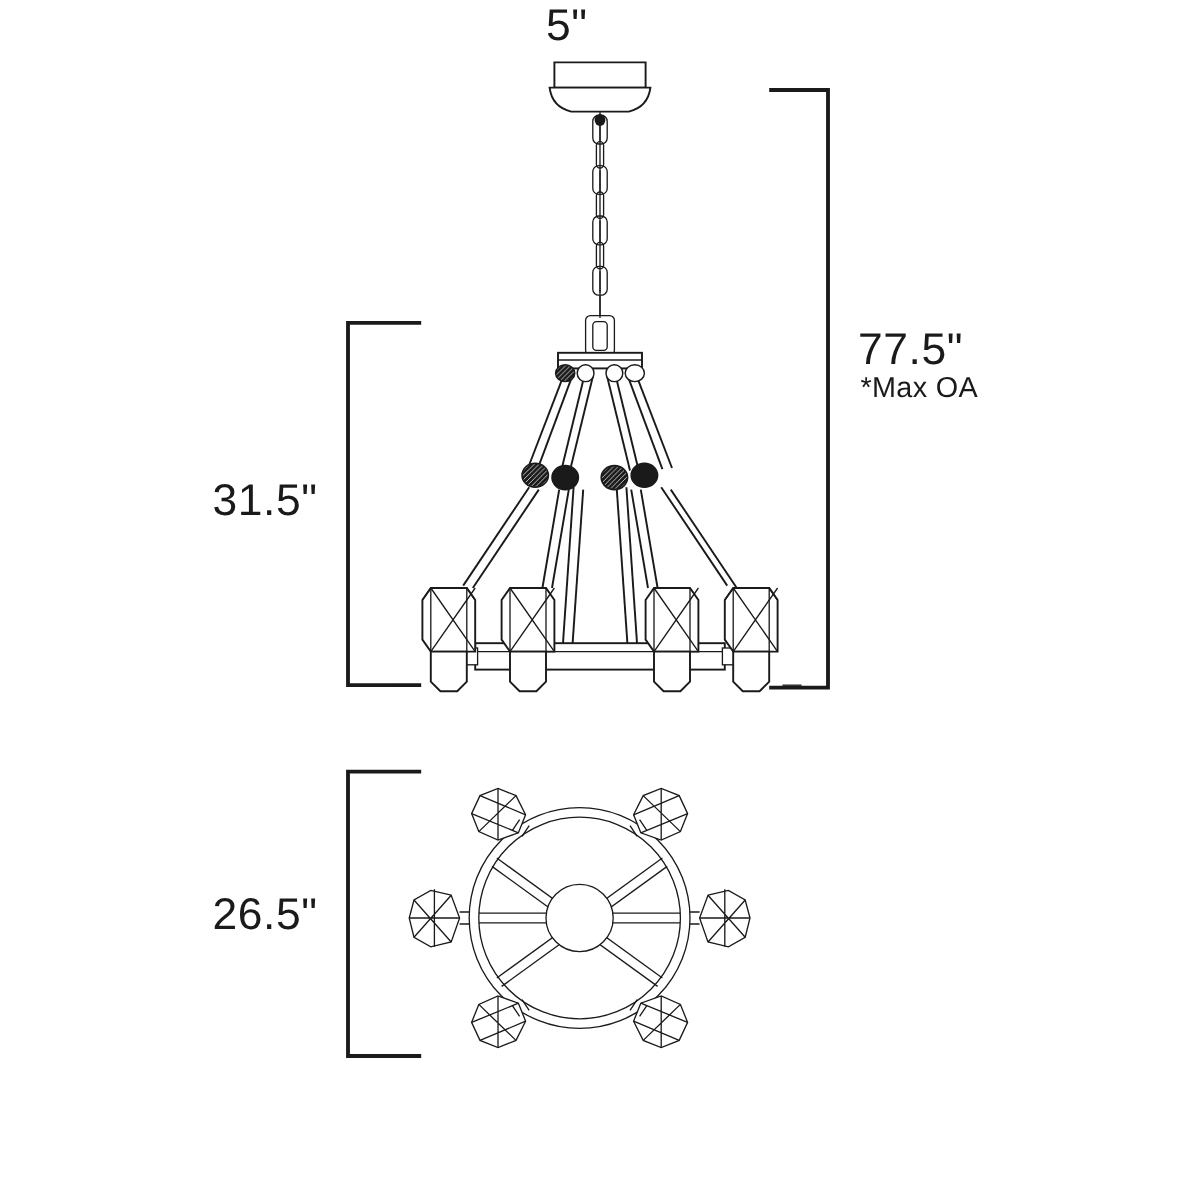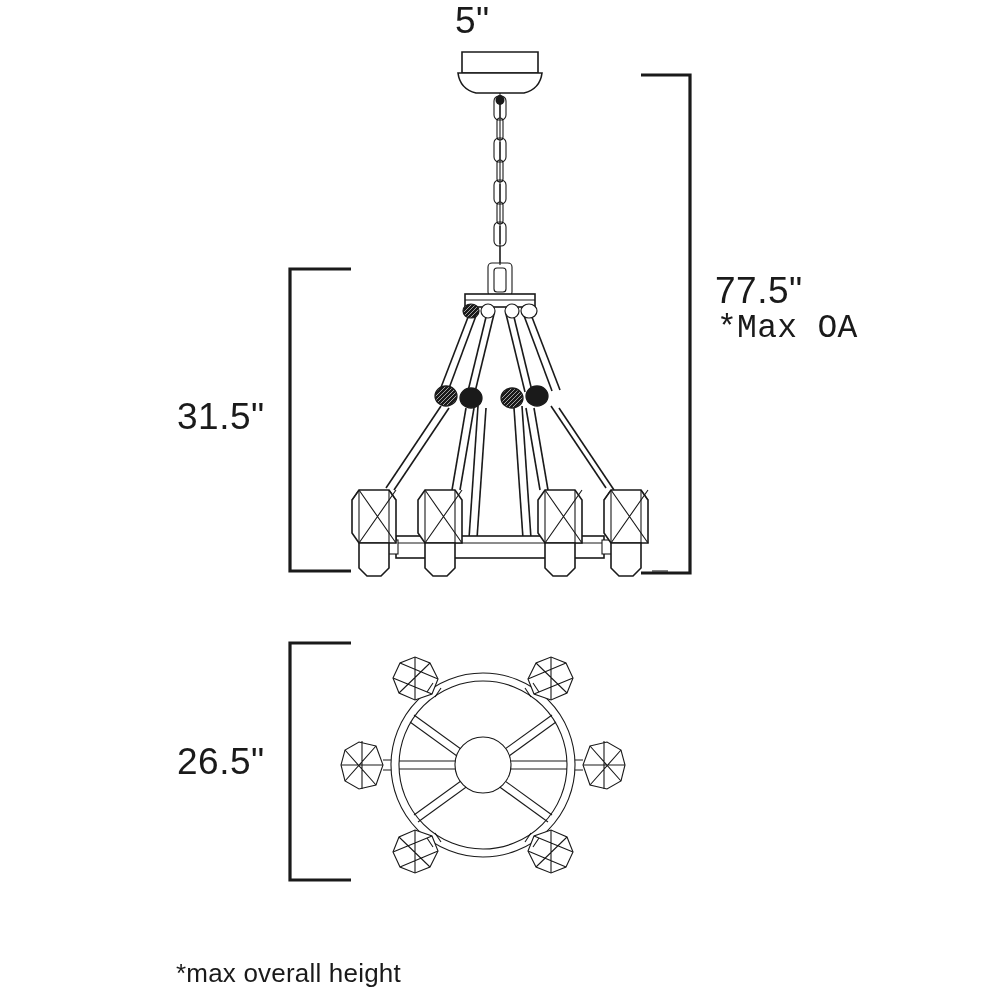--- a/index.html
+++ b/index.html
@@ -37,25 +37,24 @@
   }
   #label-max-oa {
     left: 715px;
     top: 272px;
     font-size: 37px;
     font-weight: 400;
     text-align: left;
   }
   #label-max-oa .note {
     display: block;
-    font-size: 33px;
+    font-size: 24px;
     letter-spacing: 0.3px;
     margin-top: 2px;
     margin-left: 2px;
-    font-family: Liberation Mono, monospace;
   }
   #label-fixture-height {
     left: 177px;
     top: 398px;
     font-size: 37px;
     font-weight: 400;
   }
   #label-fixture-width {
     left: 177px;
     top: 743px;
@@ -114,21 +113,20 @@
 
   <div class="dim-label" id="label-max-oa">
     <span>77.5"</span>
     <span class="note">*Max OA</span>
   </div>
 
   <div class="dim-label" id="label-fixture-height">31.5"</div>
 
   <div class="dim-label" id="label-fixture-width">26.5"</div>
 
-  <div class="dim-label" id="label-footnote">*max overall height</div>
 
   <svg class="drawing" viewBox="0 0 1000 1000">
 
     <defs>
 
       <pattern id="knurl" width="4" height="4" patternUnits="userSpaceOnUse">
         <rect width="4" height="4" fill="#1a1a1a"></rect>
         <path d="M0 4 L4 0 M-1 1 L1 -1 M3 5 L5 3" stroke="#ffffff" stroke-width="0.6"></path>
       </pattern>
     </defs>

